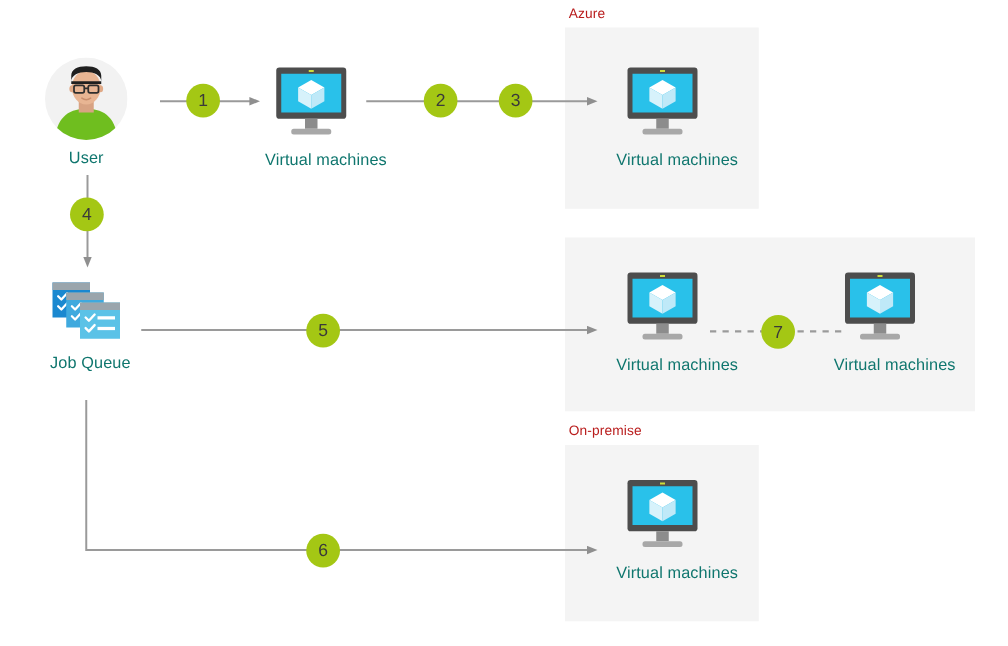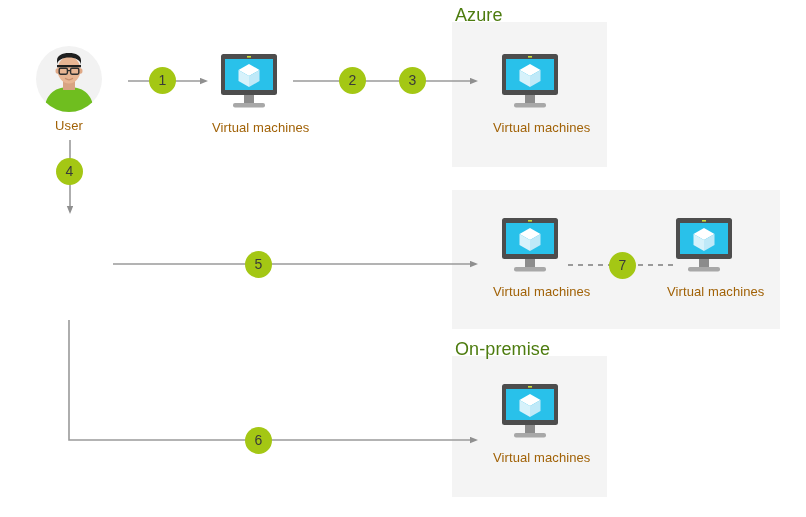--- a/index.html
+++ b/index.html
@@ -16,32 +16,32 @@
     height: 517px;
     background: #ffffff;
     overflow: hidden;
   }
   .panel {
     position: absolute;
     background: #f4f4f4;
   }
   .panel-label {
     position: absolute;
-    font-size: 18px;
-    color: #4d7c0f;
+    font-size: 11px;
+    color: #b91c1c;
     white-space: nowrap;
     letter-spacing: .1px;
   }
   .node {
     position: absolute;
     text-align: center;
   }
   .node-label {
     font-size: 13px;
-    color: #a16207;
+    color: #0f766e;
     white-space: nowrap;
     margin-top: 6px;
     letter-spacing: .1px;
   }
   .badge {
     position: absolute;
     width: 27px;
     height: 27px;
     border-radius: 50%;
     background: #a4c714;
@@ -164,20 +164,44 @@
         <g>
           <path d="M37 12 L47.5 18 L37 24 L26.5 18 Z" fill="#ffffff"></path>
           <path d="M26.5 18 L37 24 L37 35 L26.5 29 Z" fill="#d7f2fb"></path>
           <path d="M47.5 18 L37 24 L37 35 L47.5 29 Z" fill="#bfe9f8"></path>
         </g>
       </svg>
     </div>
     <div class="node-label">Virtual machines</div>
   </div>
 
+  <div class="node" style="left:40px; top:224px;">
+    <div class="queue-wrap">
+      <svg width="62" height="52" viewBox="0 0 62 52" xmlns="http://www.w3.org/2000/svg">
+
+        <rect x="2" y="2" width="30" height="28" fill="#1a88d0"></rect>
+        <rect x="2" y="2" width="30" height="6" fill="#9aa5ac"></rect>
+        <path d="M6.5 13 l2.6 2.6 l4.6 -5" fill="none" stroke="#ffffff" stroke-width="1.8" stroke-linecap="round" stroke-linejoin="round"></path>
+        <path d="M6.5 21 l2.6 2.6 l4.6 -5" fill="none" stroke="#ffffff" stroke-width="1.8" stroke-linecap="round" stroke-linejoin="round"></path>
+
+        <rect x="13" y="10" width="30" height="28" fill="#3fa9de"></rect>
+        <rect x="13" y="10" width="30" height="6" fill="#9aa5ac"></rect>
+        <path d="M17.5 21 l2.6 2.6 l4.6 -5" fill="none" stroke="#ffffff" stroke-width="1.8" stroke-linecap="round" stroke-linejoin="round"></path>
+        <path d="M17.5 29 l2.6 2.6 l4.6 -5" fill="none" stroke="#ffffff" stroke-width="1.8" stroke-linecap="round" stroke-linejoin="round"></path>
+
+        <rect x="24" y="18" width="32" height="29" fill="#5bc2e7"></rect>
+        <rect x="24" y="18" width="32" height="6" fill="#9aa5ac"></rect>
+        <path d="M28.5 30 l2.6 2.6 l4.6 -5" fill="none" stroke="#ffffff" stroke-width="1.9" stroke-linecap="round" stroke-linejoin="round"></path>
+        <path d="M28.5 38.5 l2.6 2.6 l4.6 -5" fill="none" stroke="#ffffff" stroke-width="1.9" stroke-linecap="round" stroke-linejoin="round"></path>
+        <rect x="38" y="29" width="14" height="2.6" fill="#ffffff"></rect>
+        <rect x="38" y="37.5" width="14" height="2.6" fill="#ffffff"></rect>
+      </svg>
+    </div>
+    <div class="node-label">Job Queue</div>
+  </div>
 
   <div class="node" style="left:493px; top:216px;">
     <div class="vm-wrap">
       <svg width="74" height="62" viewBox="0 0 74 62" xmlns="http://www.w3.org/2000/svg">
         <rect x="9" y="2" width="56" height="41" rx="2.5" fill="#4d4d4d"></rect>
         <rect x="13" y="7" width="48" height="31" fill="#29c1ea"></rect>
         <rect x="35" y="4" width="4" height="1.6" fill="#cddc39"></rect>
         <rect x="32" y="43" width="10" height="8" fill="#8c8c8c"></rect>
         <rect x="21" y="51" width="32" height="4.5" rx="2" fill="#a8a8a8"></rect>
         <g>

